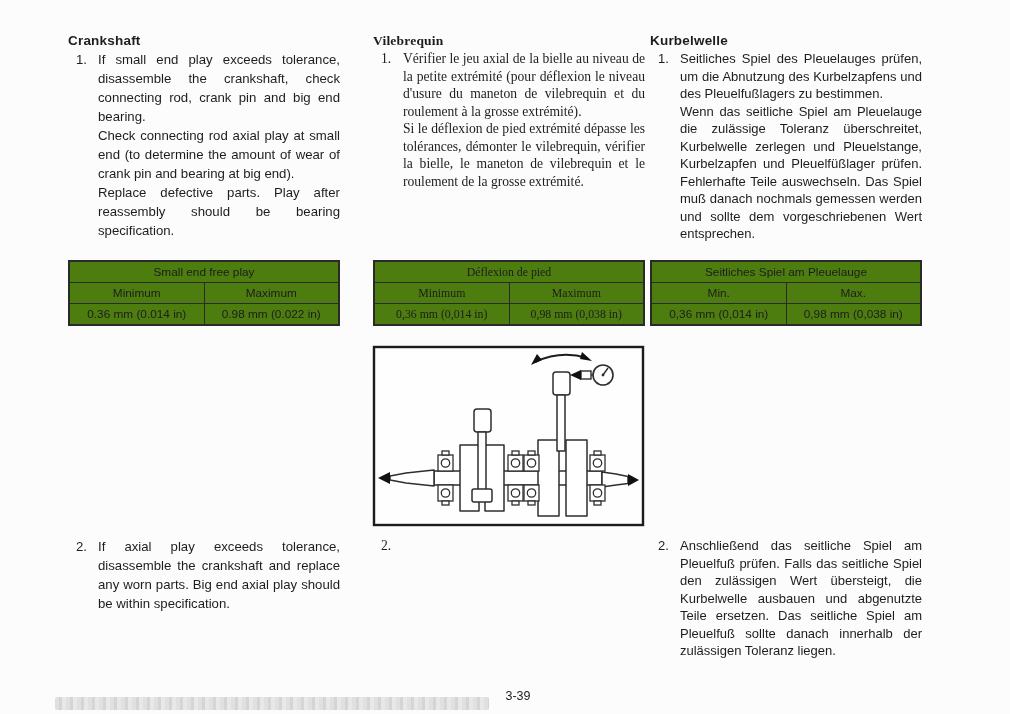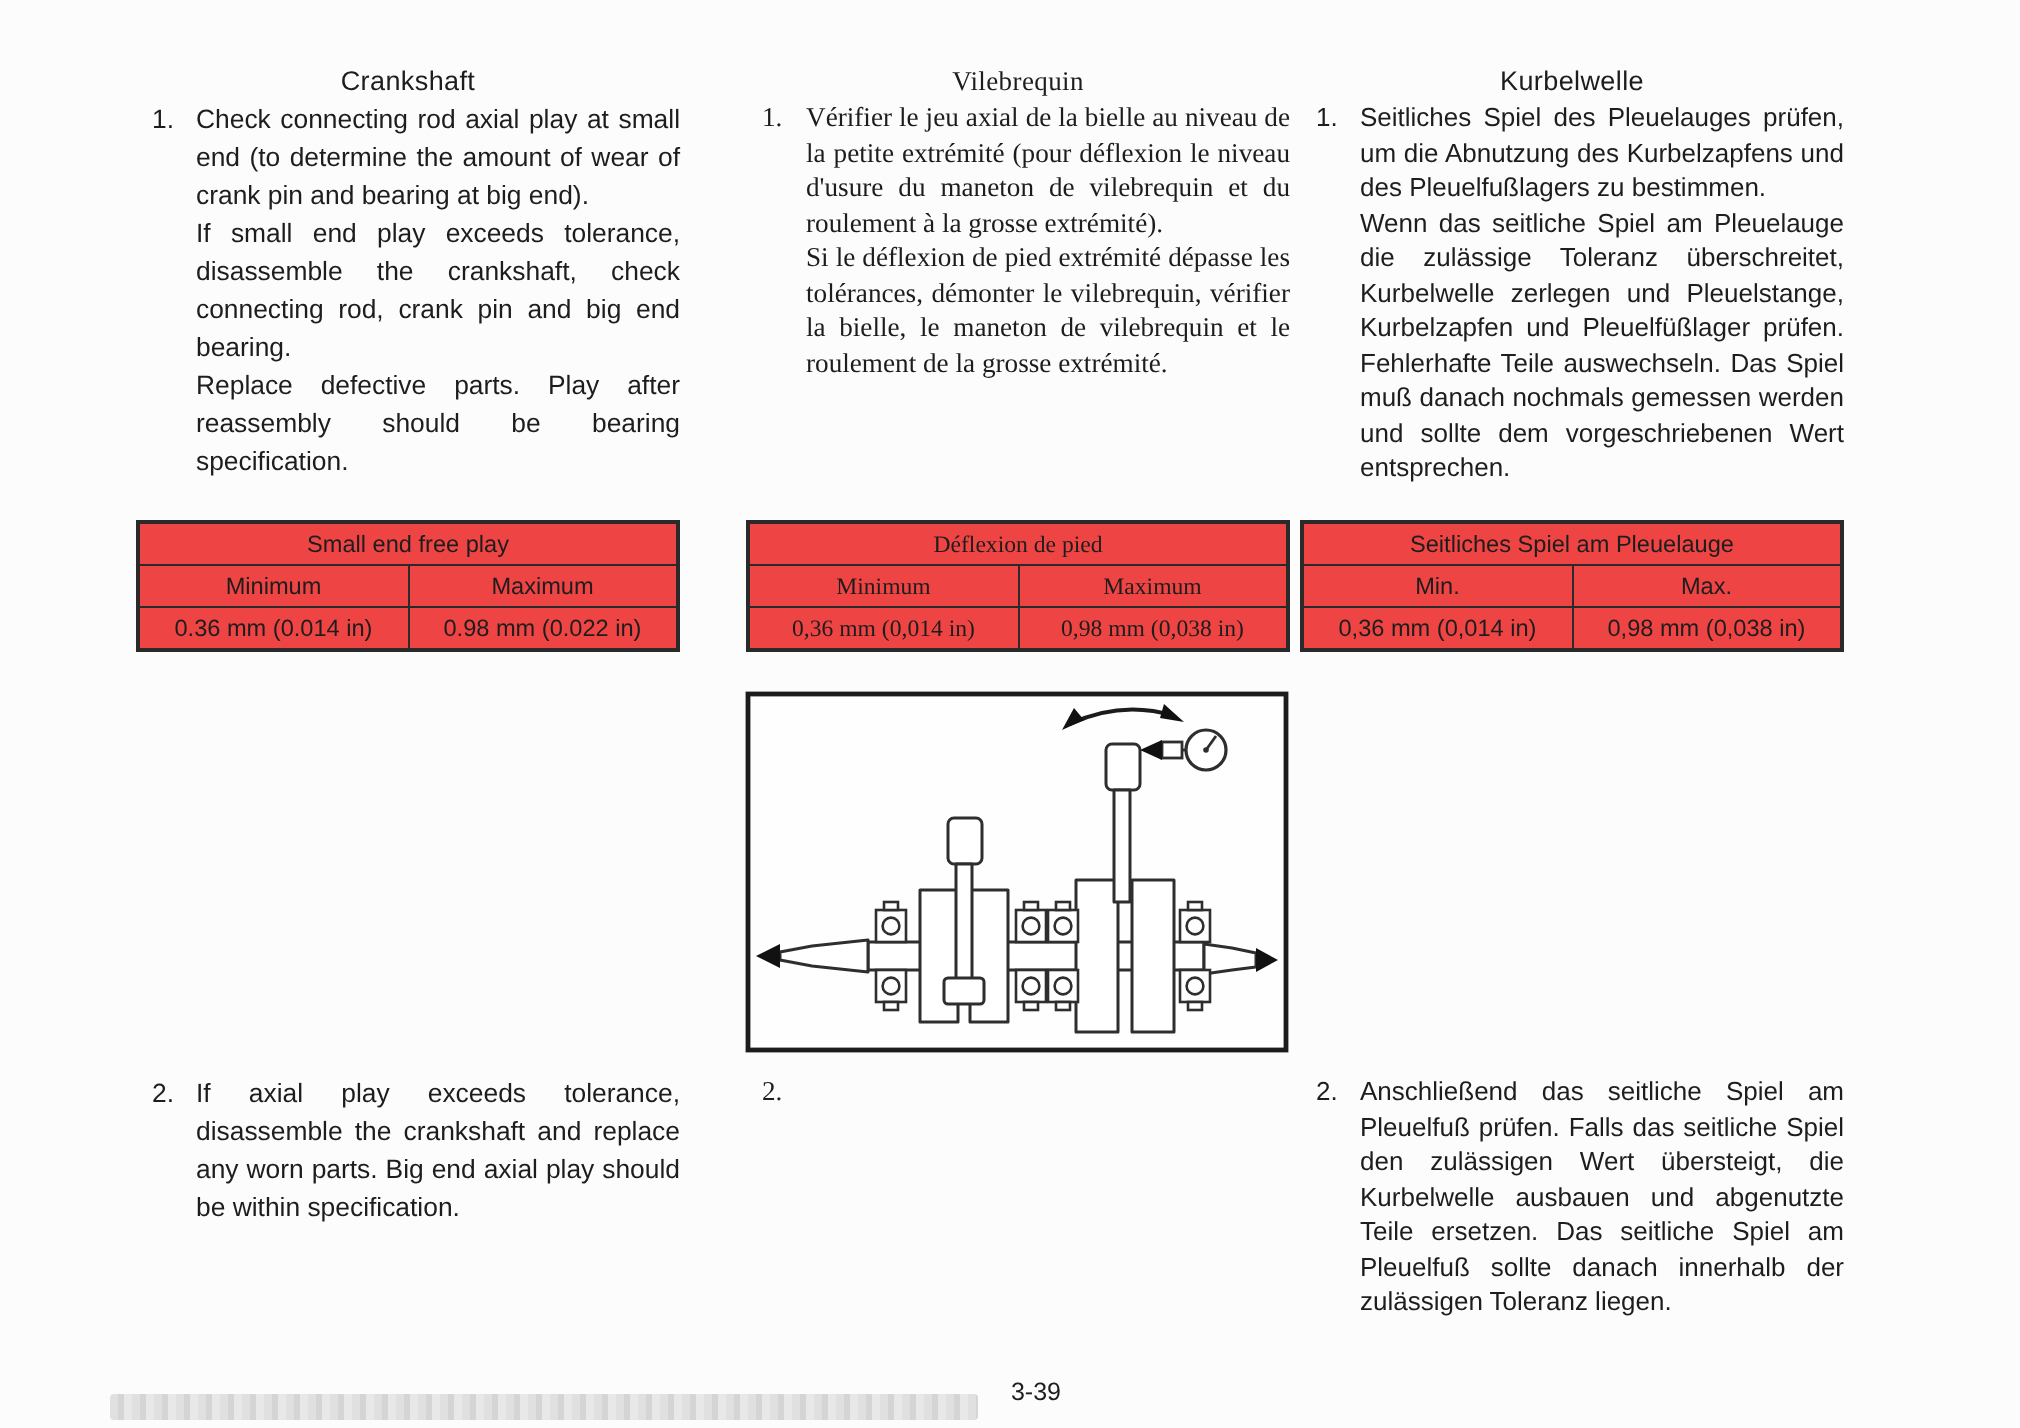--- a/index.html
+++ b/index.html
@@ -5,34 +5,34 @@
   html,body { margin:0; padding:0; background:#e8e8e8; }
   .page {
     position:relative; width:1010px; height:714px; margin:0 auto;
     background:#fcfcfc; color:#1d1d1d; overflow:hidden;
     font-family:"Liberation Sans", sans-serif;
   }
   .col { position:absolute; top:33px; width:272px; height:660px; }
   #col-en { left:68px; }
   #col-fr { left:373px; font-family:"Liberation Serif", serif; }
   #col-de { left:650px; }
-  .heading { font-weight:normal; font-size:13.5px; letter-spacing:.2px;text-align:center; }
+  .heading { font-weight:bold; font-size:13.5px; letter-spacing:.2px; }
   .item { position:absolute; left:0; right:0; display:flex; }
   .item-1 { top:17px; }
   .item-2 { top:504px; }
   .item .num { flex:none; width:22px; padding-left:8px; }
   .item .body { flex:1; }
   .item .body p { margin:0 0 0 0; text-align:justify; }
   #col-en .item { font-size:13.2px; line-height:19px; }
   #col-de .item { font-size:13px;  line-height:17.5px; }
   #col-fr .item { font-size:13.6px; line-height:17.5px; }
   #col-en .num, #col-de .num, #col-fr .num { font-size:inherit; }
 
   table.spec { position:absolute; top:227px; left:0; width:272px;
-    border-collapse:collapse; font-size:11.8px; background:#ef4444;
+    border-collapse:collapse; font-size:11.8px; background:#4d7c0f;
     border:2px solid #2a2a2a; }
   #col-fr table.spec { font-family:"Liberation Serif", serif; }
   table.spec td { border:1.4px solid #2a2a2a; text-align:center;
     padding:2px 3px; height:16px; }
 
   .figure-box { position:absolute; left:372px; top:345px; width:273px; height:182px; }
 
   .page-number { position:absolute; top:689px; left:0; width:1010px;
     text-align:center; font-size:12.5px;padding-left:13px; }
 
@@ -43,22 +43,22 @@
 </head>
 <body>
 
 <div class="page">
 
   <div class="col" id="col-en">
     <div class="heading">Crankshaft</div>
     <div class="item item-1">
       <div class="num">1.</div>
       <div class="body">
+        <p>If small end play exceeds tolerance, disassemble the crankshaft, check connecting rod, crank pin and big end bearing.</p>
         <p>Check connecting rod axial play at small end (to determine the amount of wear of crank pin and bearing at big end).</p>
-        <p>If small end play exceeds tolerance, disassemble the crankshaft, check connecting rod, crank pin and big end bearing.</p>
         <p>Replace defective parts. Play after reassembly should be bearing specification.</p>
       </div>
     </div>
     <table class="spec">
       <tbody>
           <tr>
             <td colspan="2">Small end free play</td>
           </tr>
       <tr>
         <td>Minimum</td>

